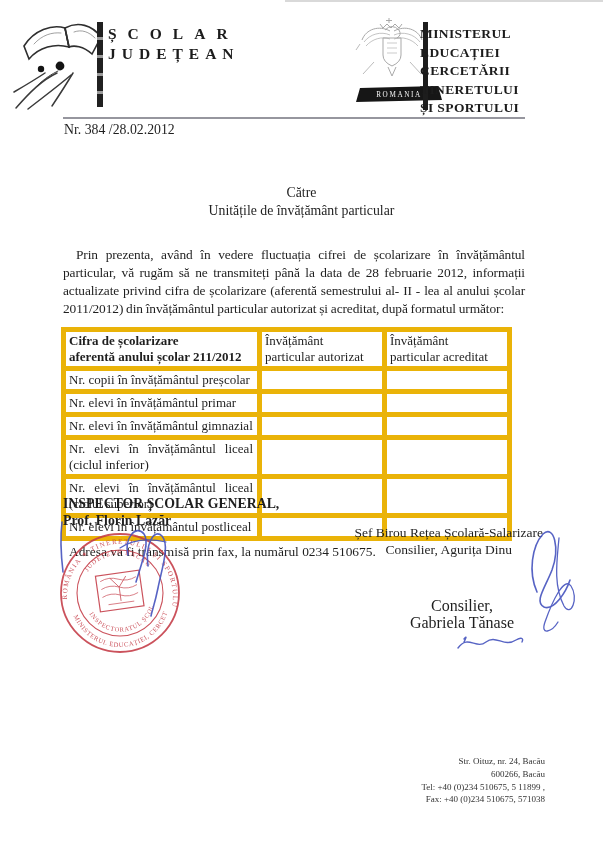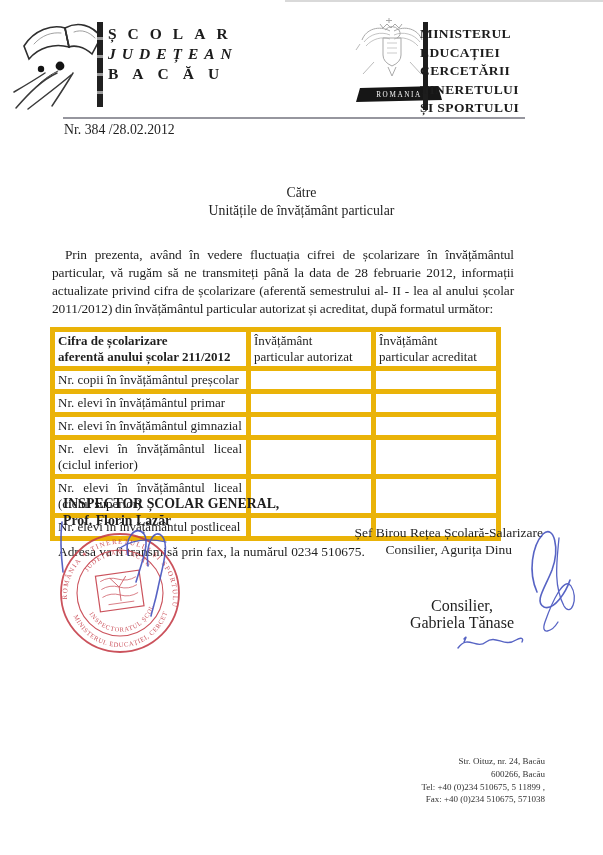--- a/index.html
+++ b/index.html
@@ -11,34 +11,34 @@
   .abs{position:absolute;}
   
   #edge-top{left:285px;top:0;width:318px;height:2px;background:#d2d2d2;opacity:.85;}
   #left-bar{left:97px;top:22px;width:6px;height:85px;
     background:repeating-linear-gradient(to bottom,#202020 0 15px,#9b9b9b 15px 18px);}
   #right-bar{left:423px;top:22px;width:5px;height:88px;background:#1d1d1d;}
   #insp-block{left:108px;top:24px;width:132px;font-size:15.5px;line-height:20px;
     color:#1c1c1c;font-weight:600;white-space:nowrap;}
   #insp-block .l1{letter-spacing:1.5px;}
   #insp-block .l2{letter-spacing:11px;}
-  #insp-block .l3{letter-spacing:6px;font-style:italic;}
+  #insp-block .l3{letter-spacing:6px;}
   #insp-block .l4{letter-spacing:14px;}
   #min-block{left:420px;top:25px;font-size:13.5px;line-height:18.5px;color:#1c1c1c;
     letter-spacing:.4px;white-space:nowrap;font-weight:600;}
   #book-logo{left:12px;top:16px;}
   #coa{left:352px;top:14px;}
   #banner{left:356px;top:86px;}
   
   #hrule{left:63px;top:117px;width:462px;height:2px;background:#96969e;}
   #ref-no{left:64px;top:122px;font-size:13.8px;}
   
   #addressee{left:0;top:184px;width:603px;text-align:center;font-size:13.8px;line-height:17.5px;}
   
-  #flow{left:50px;top:246px;width:466px;}
+  #flow{left:61px;top:246px;width:466px;}
   #para{font-size:13.4px;line-height:18px;text-align:justify;text-indent:13px;
     letter-spacing:-.1px;word-spacing:-.4px;margin:0 0 9px 2px;width:462px;}
   table{border-collapse:collapse;width:446px;table-layout:fixed;}
   td{border:5px solid #eab308;vertical-align:top;padding:1px 4px 1px 3px;
      font-size:13px;line-height:16px;}
   td.lbl{text-align:justify;}
   .nw{white-space:nowrap;}
   .b{font-weight:bold;}
   tr.h1{height:31px;} tr.r1{height:18px;} tr.r2{height:34px;}
   #fax-note{font-size:13.4px;margin:3px 0 0 8px;}
@@ -74,21 +74,20 @@
     <path d="M40,90 C48,78 55,67 61,57"></path>
     <path d="M25,70 C33,62 40,58 46,55" stroke-width="1"></path>
   </g>
 </svg>
 
 <div class="abs" id="left-bar"></div>
 
 <div class="abs" id="insp-block">
   <div class="l2">ȘCOLAR</div>
   <div class="l3">JUDEȚEAN</div>
-  <div class="l4">BACĂU</div>
 </div>
 
 <svg class="abs" id="coa" width="80" height="74" viewBox="0 0 80 74">
   <g fill="none" stroke="#a9a9a9" stroke-width="1">
     <path d="M37,4 v5 M34,6.5 h6"></path>
     <path d="M28,10 l3,4 l4,-4 l4,4 l4,-4 l4,4 l3,-4"></path>
     <path d="M33,16 q7,-7 14,0 q3,5 -2,8"></path>
     <path d="M10,26 C14,15 27,11 38,17 M70,26 C66,15 53,11 42,17"></path>
     <path d="M12,28 C18,20 29,17 38,21 M68,28 C62,20 51,17 42,21" stroke-width=".7"></path>
     <path d="M14,32 C20,25 30,22 38,25 M66,32 C60,25 50,22 42,25" stroke-width=".7"></path>

